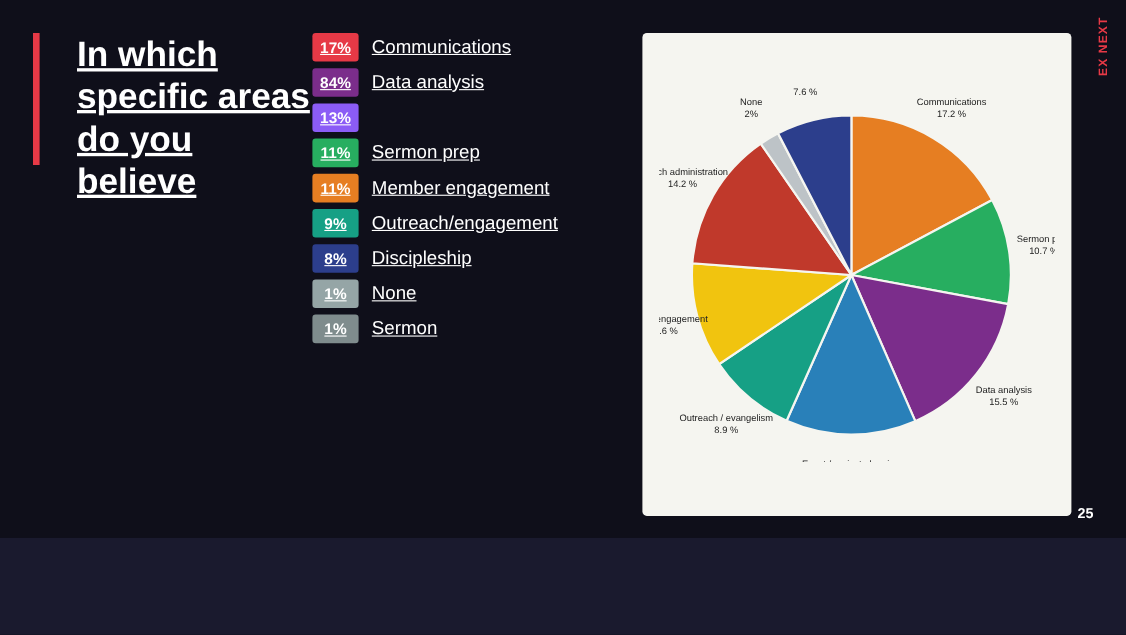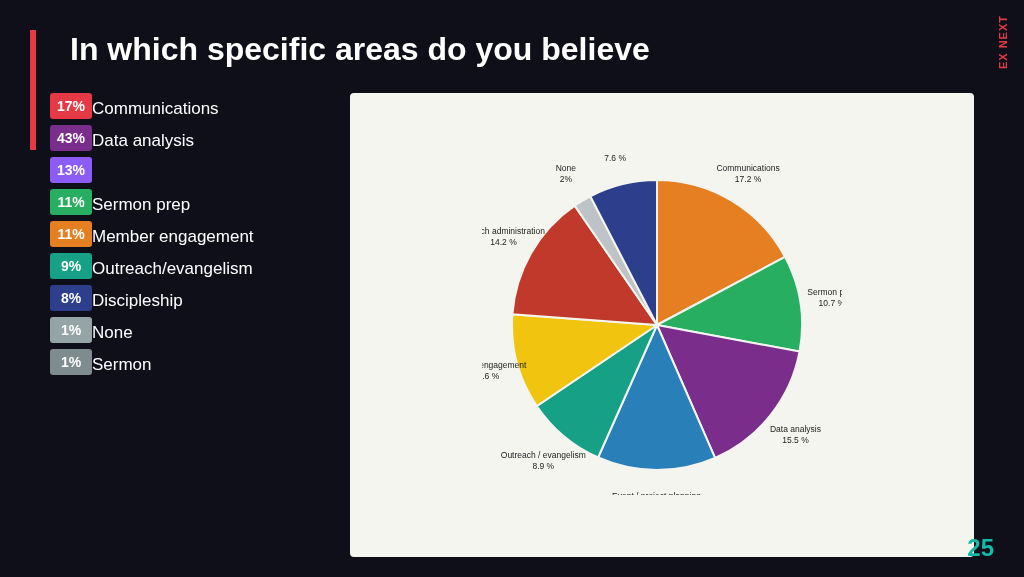--- a/index.html
+++ b/index.html
@@ -7,26 +7,27 @@
       width: 1024px;
       height: 577px;
       background: #1a1a2e;
       font-family: 'Arial', sans-serif;
       color: #fff;
       overflow: hidden;
       position: relative;
     }
     .slide {
       width: 1024px;
-      height: 577px;
+      height: 489px;
       background: #0f0f1a;
       position: relative;
       display: flex;
-      flex-direction: column;
+      flex-direction: row;
       padding: 30px 50px 20px 50px;
+      text-decoration: underline;
     }
     .red-bar {
       position: absolute;
       left: 30px;
       top: 30px;
       width: 6px;
       height: 120px;
       background: #e63946;
     }
     .title {
@@ -43,21 +44,22 @@
       gap: 20px;
     }
     .legend-list {
       display: flex;
       flex-direction: column;
       gap: 6px;
       min-width: 280px;
     }
     .legend-item {
       display: flex;
-      align-items: flex-end;
+      align-items: center;
+      gap: 12px;
     }
     .legend-badge {
       min-width: 42px;
       height: 26px;
       display: flex;
       align-items: center;
       justify-content: center;
       font-size: 14px;
       font-weight: 700;
       color: #fff;
@@ -96,23 +98,23 @@
       color: #e63946;
       letter-spacing: 1px;
       writing-mode: vertical-rl;
       text-orientation: mixed;
       transform: rotate(180deg);
     }
     .page-num {
       position: absolute;
       bottom: 15px;
       right: 30px;
-      font-size: 24px;
+      font-size: 13px;
       font-weight: 700;
-      color: #14b8a6;
+      color: #ffffff;
     }
     svg text {
       font-family: Arial, sans-serif;
     }
   </style>
 </head>
 <body>
 
 <div class="slide">
   <div class="red-bar"></div>
@@ -120,37 +122,37 @@
     <span>In which specific areas do you believe</span><br>
   </div>
 
   <div class="content-area">
     <div class="legend-list" id="legend-list">
         <div class="legend-item">
     <div class="legend-badge" style="background:#e63946">17%</div>
     <span class="legend-label">Communications</span>
   </div>
         <div class="legend-item">
-    <div class="legend-badge" style="background:#7b2d8b">43%</div>
+    <div class="legend-badge" style="background:#7b2d8b">84%</div>
     <span class="legend-label">Data analysis</span>
   </div>
         <div class="legend-item">
     <div class="legend-badge" style="background:#8b5cf6">13%</div>
   </div>
         <div class="legend-item">
     <div class="legend-badge" style="background:#27ae60">11%</div>
     <span class="legend-label">Sermon prep</span>
   </div>
         <div class="legend-item">
     <div class="legend-badge" style="background:#e67e22">11%</div>
     <span class="legend-label">Member engagement</span>
   </div>
         <div class="legend-item">
     <div class="legend-badge" style="background:#16a085">9%</div>
-    <span class="legend-label">Outreach/evangelism</span>
+    <span class="legend-label">Outreach/engagement</span>
   </div>
         <div class="legend-item">
     <div class="legend-badge" style="background:#2c3e8c">8%</div>
     <span class="legend-label">Discipleship</span>
   </div>
         <div class="legend-item">
     <div class="legend-badge" style="background:#95a5a6">1%</div>
     <span class="legend-label">None</span>
   </div>
         <div class="legend-item">

